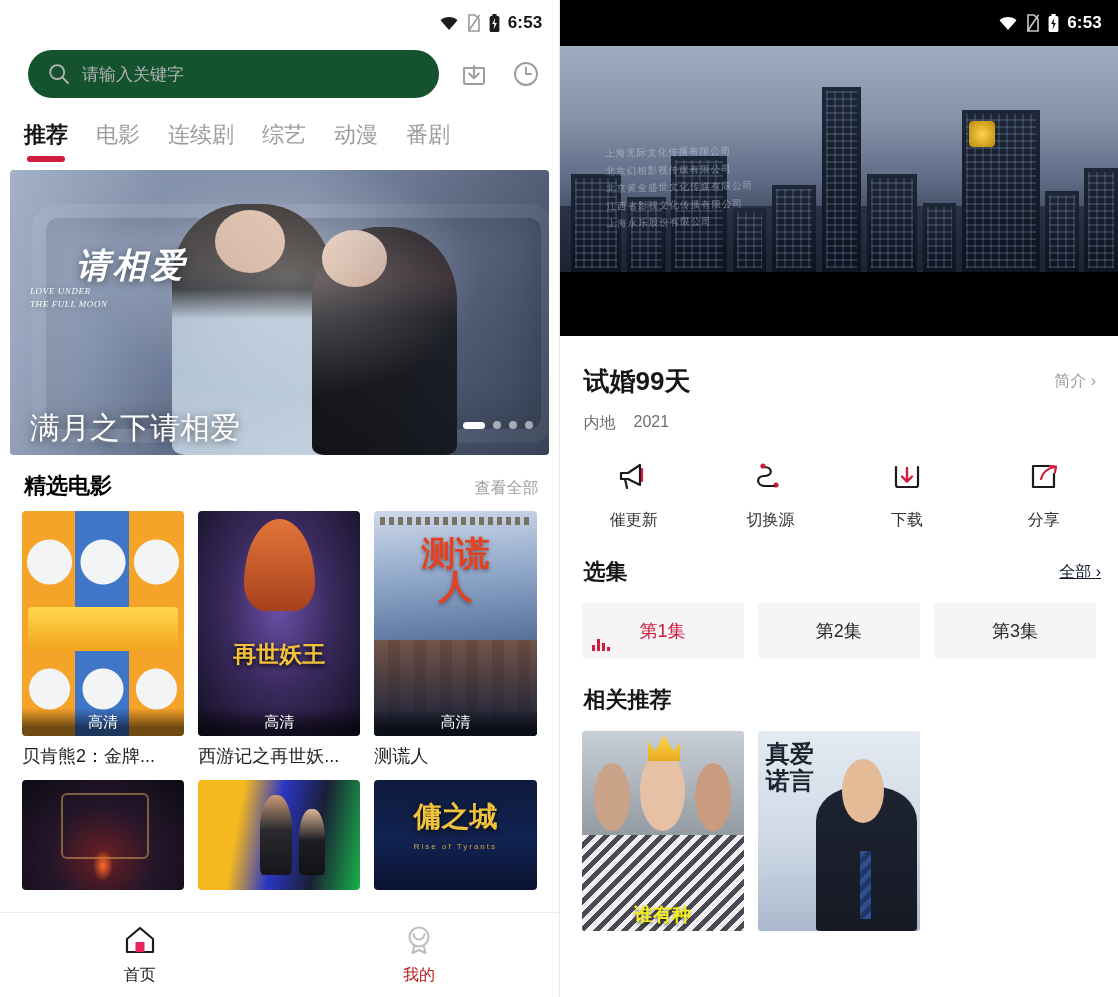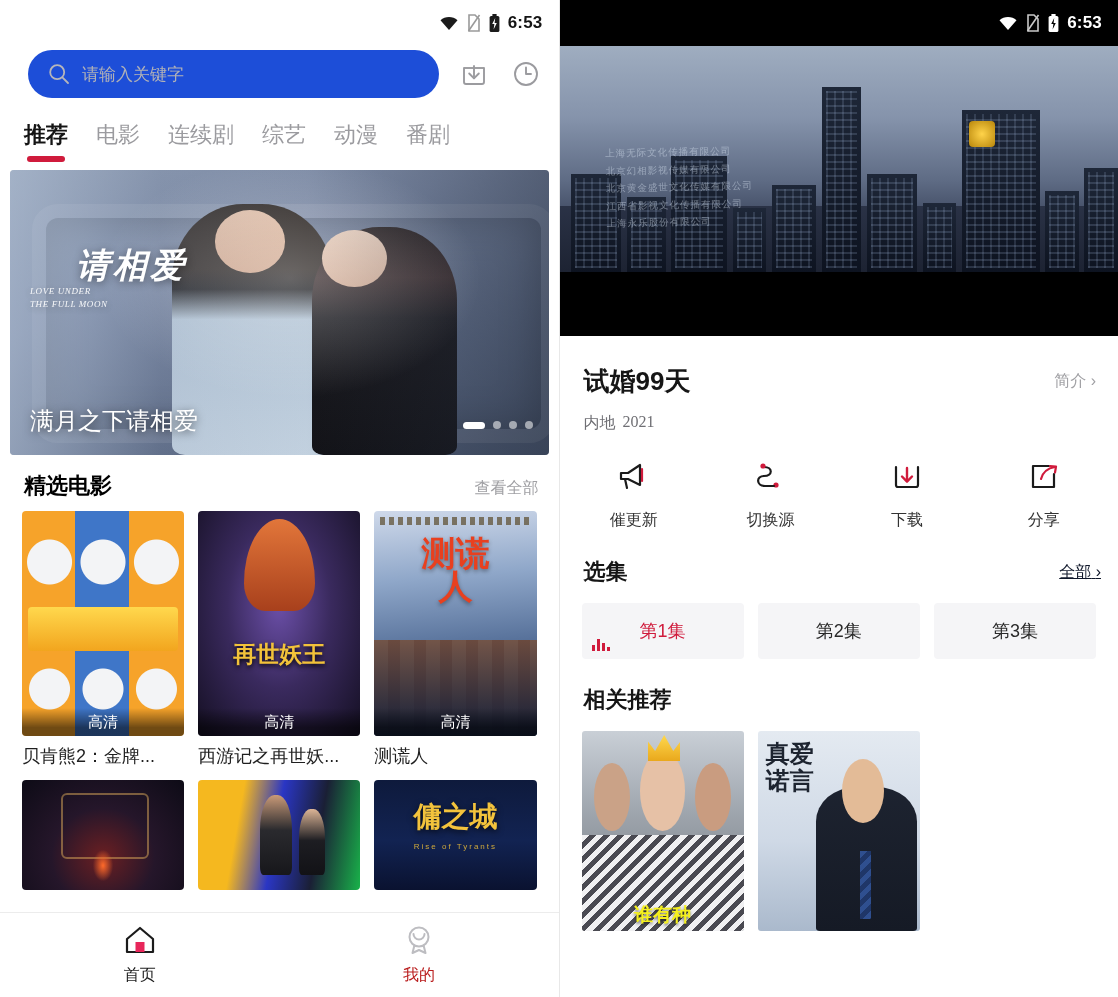--- a/index.html
+++ b/index.html
@@ -23,21 +23,21 @@
     padding-right:16px;box-sizing:border-box;gap:8px;background:#000;
   }
   .sb-time{font-size:17px;font-weight:bold;letter-spacing:.2px;}
   .statusbar-light .sb-time{color:#141414;}
   .statusbar-dark .sb-time{color:#fff;}
   .sb-ico{display:inline-block;line-height:0;}
 
   
   .searchrow{display:flex;align-items:center;padding:4px 16px 10px 28px;gap:18px;}
   .searchbox{
-    flex:1;height:48px;border-radius:24px;background:#1d4ed8;
+    flex:1;height:48px;border-radius:24px;background:#14532d;
     display:flex;align-items:center;gap:12px;padding:0 20px;box-sizing:border-box;
   }
   .search-ph{color:#b2b2b6;font-size:17px;}
   .hdr-ico{width:34px;height:34px;flex:0 0 auto;}
 
   
   .tabs{display:flex;align-items:flex-end;gap:28px;padding:8px 0 0 24px;height:54px;box-sizing:border-box;}
   .tab{position:relative;font-size:22px;color:#9b9b9f;padding-bottom:12px;cursor:pointer;}
   .tab.active{color:#141414;font-weight:bold;}
   .tab.active .tab-underline{
@@ -86,21 +86,21 @@
   .banner-logo .cn{
     font-family:"Liberation Serif","DejaVu Serif",serif;
     font-size:34px;font-style:italic;font-weight:bold;letter-spacing:3px;line-height:1.05;
   }
   .banner-logo .cn2{margin-left:46px;}
   .banner-logo .en{
     font-family:"Liberation Serif","DejaVu Serif",serif;
     font-size:9px;font-style:italic;letter-spacing:.6px;line-height:1.25;opacity:.92;margin-top:2px;
   }
   .banner-title{
-    position:absolute;left:20px;bottom:18px;color:#fff;font-size:24px;
+    position:absolute;left:20px;bottom:6px;color:#fff;font-size:30px;
     text-shadow:0 2px 8px rgba(0,0,0,.6);
   }
   .banner-dots{position:absolute;right:16px;bottom:26px;display:flex;align-items:center;gap:8px;}
   .bdot{width:8px;height:8px;border-radius:50%;background:rgba(255,255,255,.55);}
   .bdot.active{width:22px;height:7px;border-radius:4px;background:#ffffff;}
 
   
   .sec-head{display:flex;align-items:baseline;justify-content:space-between;padding:16px 20px 10px 24px;}
   .sec-title{font-size:22px;font-weight:bold;color:#000000;}
   .sec-more{font-size:16px;color:#a0a0a4;cursor:pointer;}
@@ -206,21 +206,21 @@
   .video .wmark{
     position:absolute;right:16px;top:231px;color:rgba(255,255,255,.82);
     font-size:13px;font-family:"Liberation Serif","DejaVu Serif",serif;letter-spacing:.4px;
   }
   .video .sign{position:absolute;right:22%;top:26%;width:26px;height:26px;border-radius:4px;
     background:radial-gradient(circle,#ffd34a,#b8860b);}
 
   .d-titlerow{display:flex;align-items:center;justify-content:space-between;padding:28px 22px 0 24px;}
   .d-title{font-size:26px;font-weight:bold;color:#161616;}
   .d-intro{font-size:16px;color:#a0a0a4;cursor:pointer;}
-  .d-meta{padding:14px 24px 0 24px;color:#6f6f74;font-size:16px;display:flex;gap:7px;font-family:Liberation Serif, serif;}
+  .d-meta{padding:14px 24px 0 24px;color:#6f6f74;font-size:16px;display:flex;gap:18px;}
 
   .actions{display:flex;padding:26px 6px 0 6px;}
   .act{flex:1;display:flex;flex-direction:column;align-items:center;gap:12px;cursor:pointer;}
   .act-label{font-size:16px;color:#333;}
 
   .ep-head{display:flex;align-items:center;justify-content:space-between;padding:26px 17px 0 24px;}
   .ep-title{font-size:22px;font-weight:bold;color:#161616;}
   .ep-all{font-size:16px;color:#0f172a;cursor:pointer;text-decoration:underline;}
   .eps{display:grid;grid-template-columns:repeat(3,1fr);gap:14px;padding:16px 22px 0 22px;}
   .ep{

